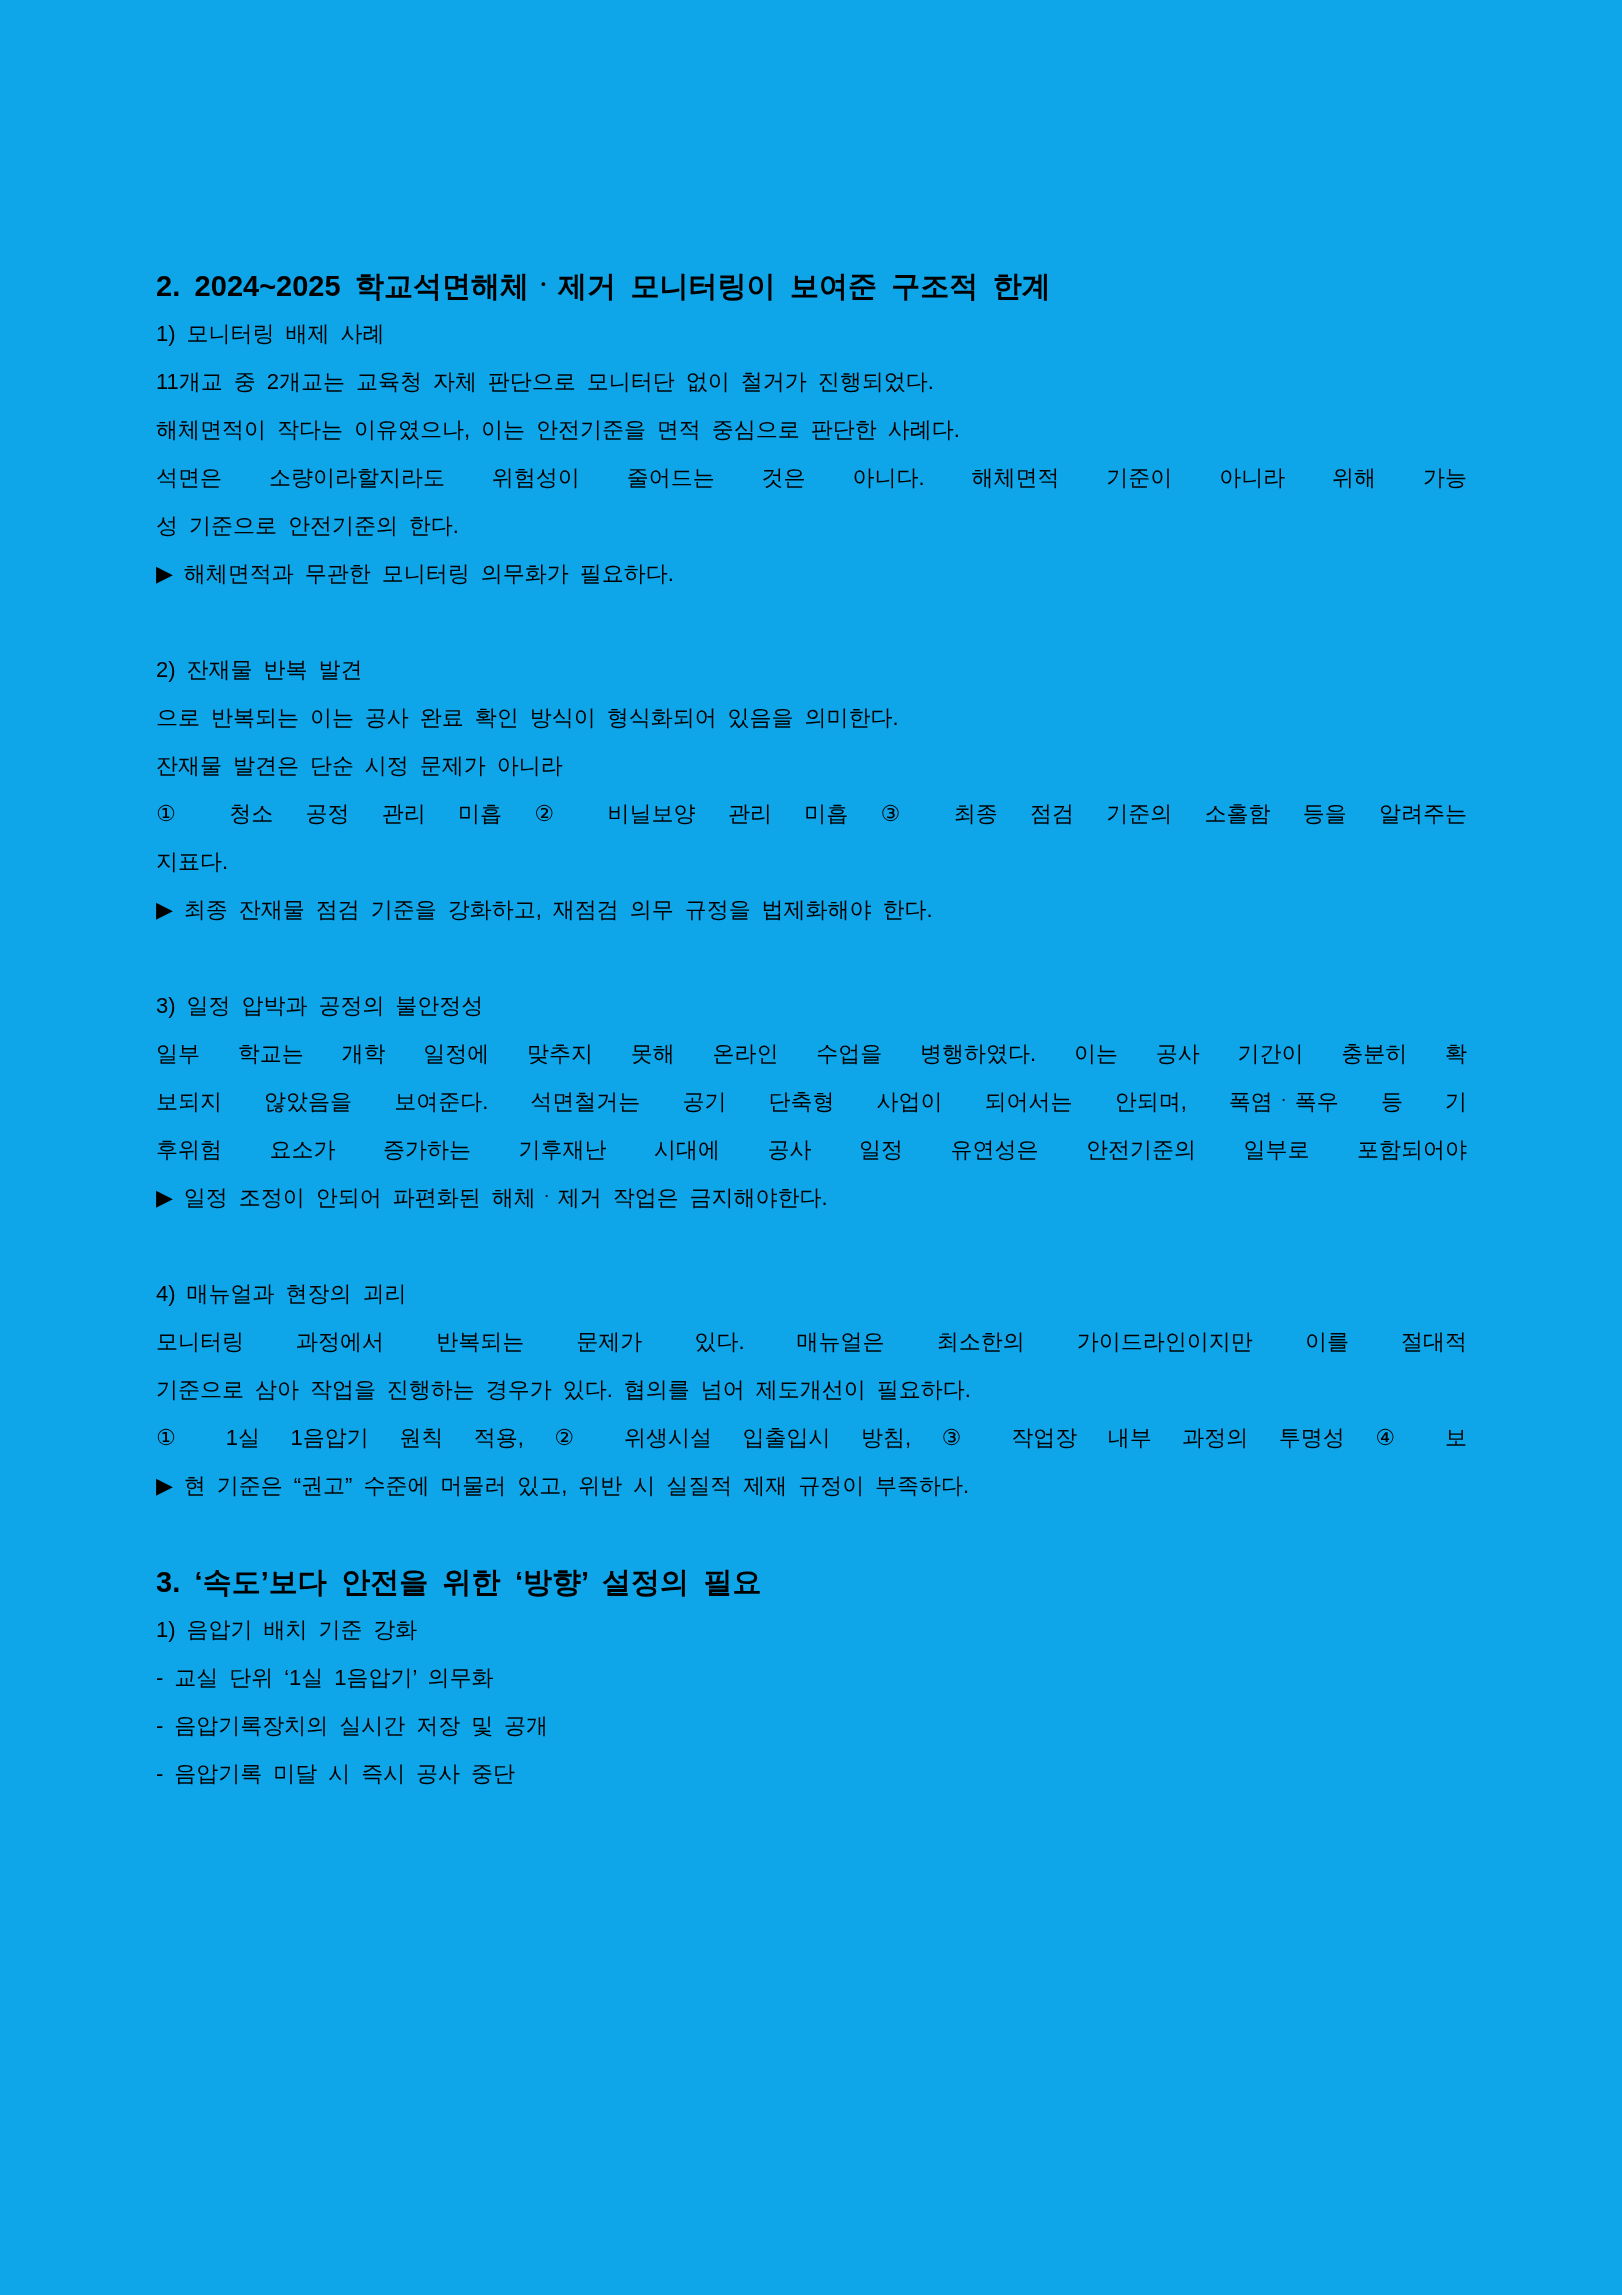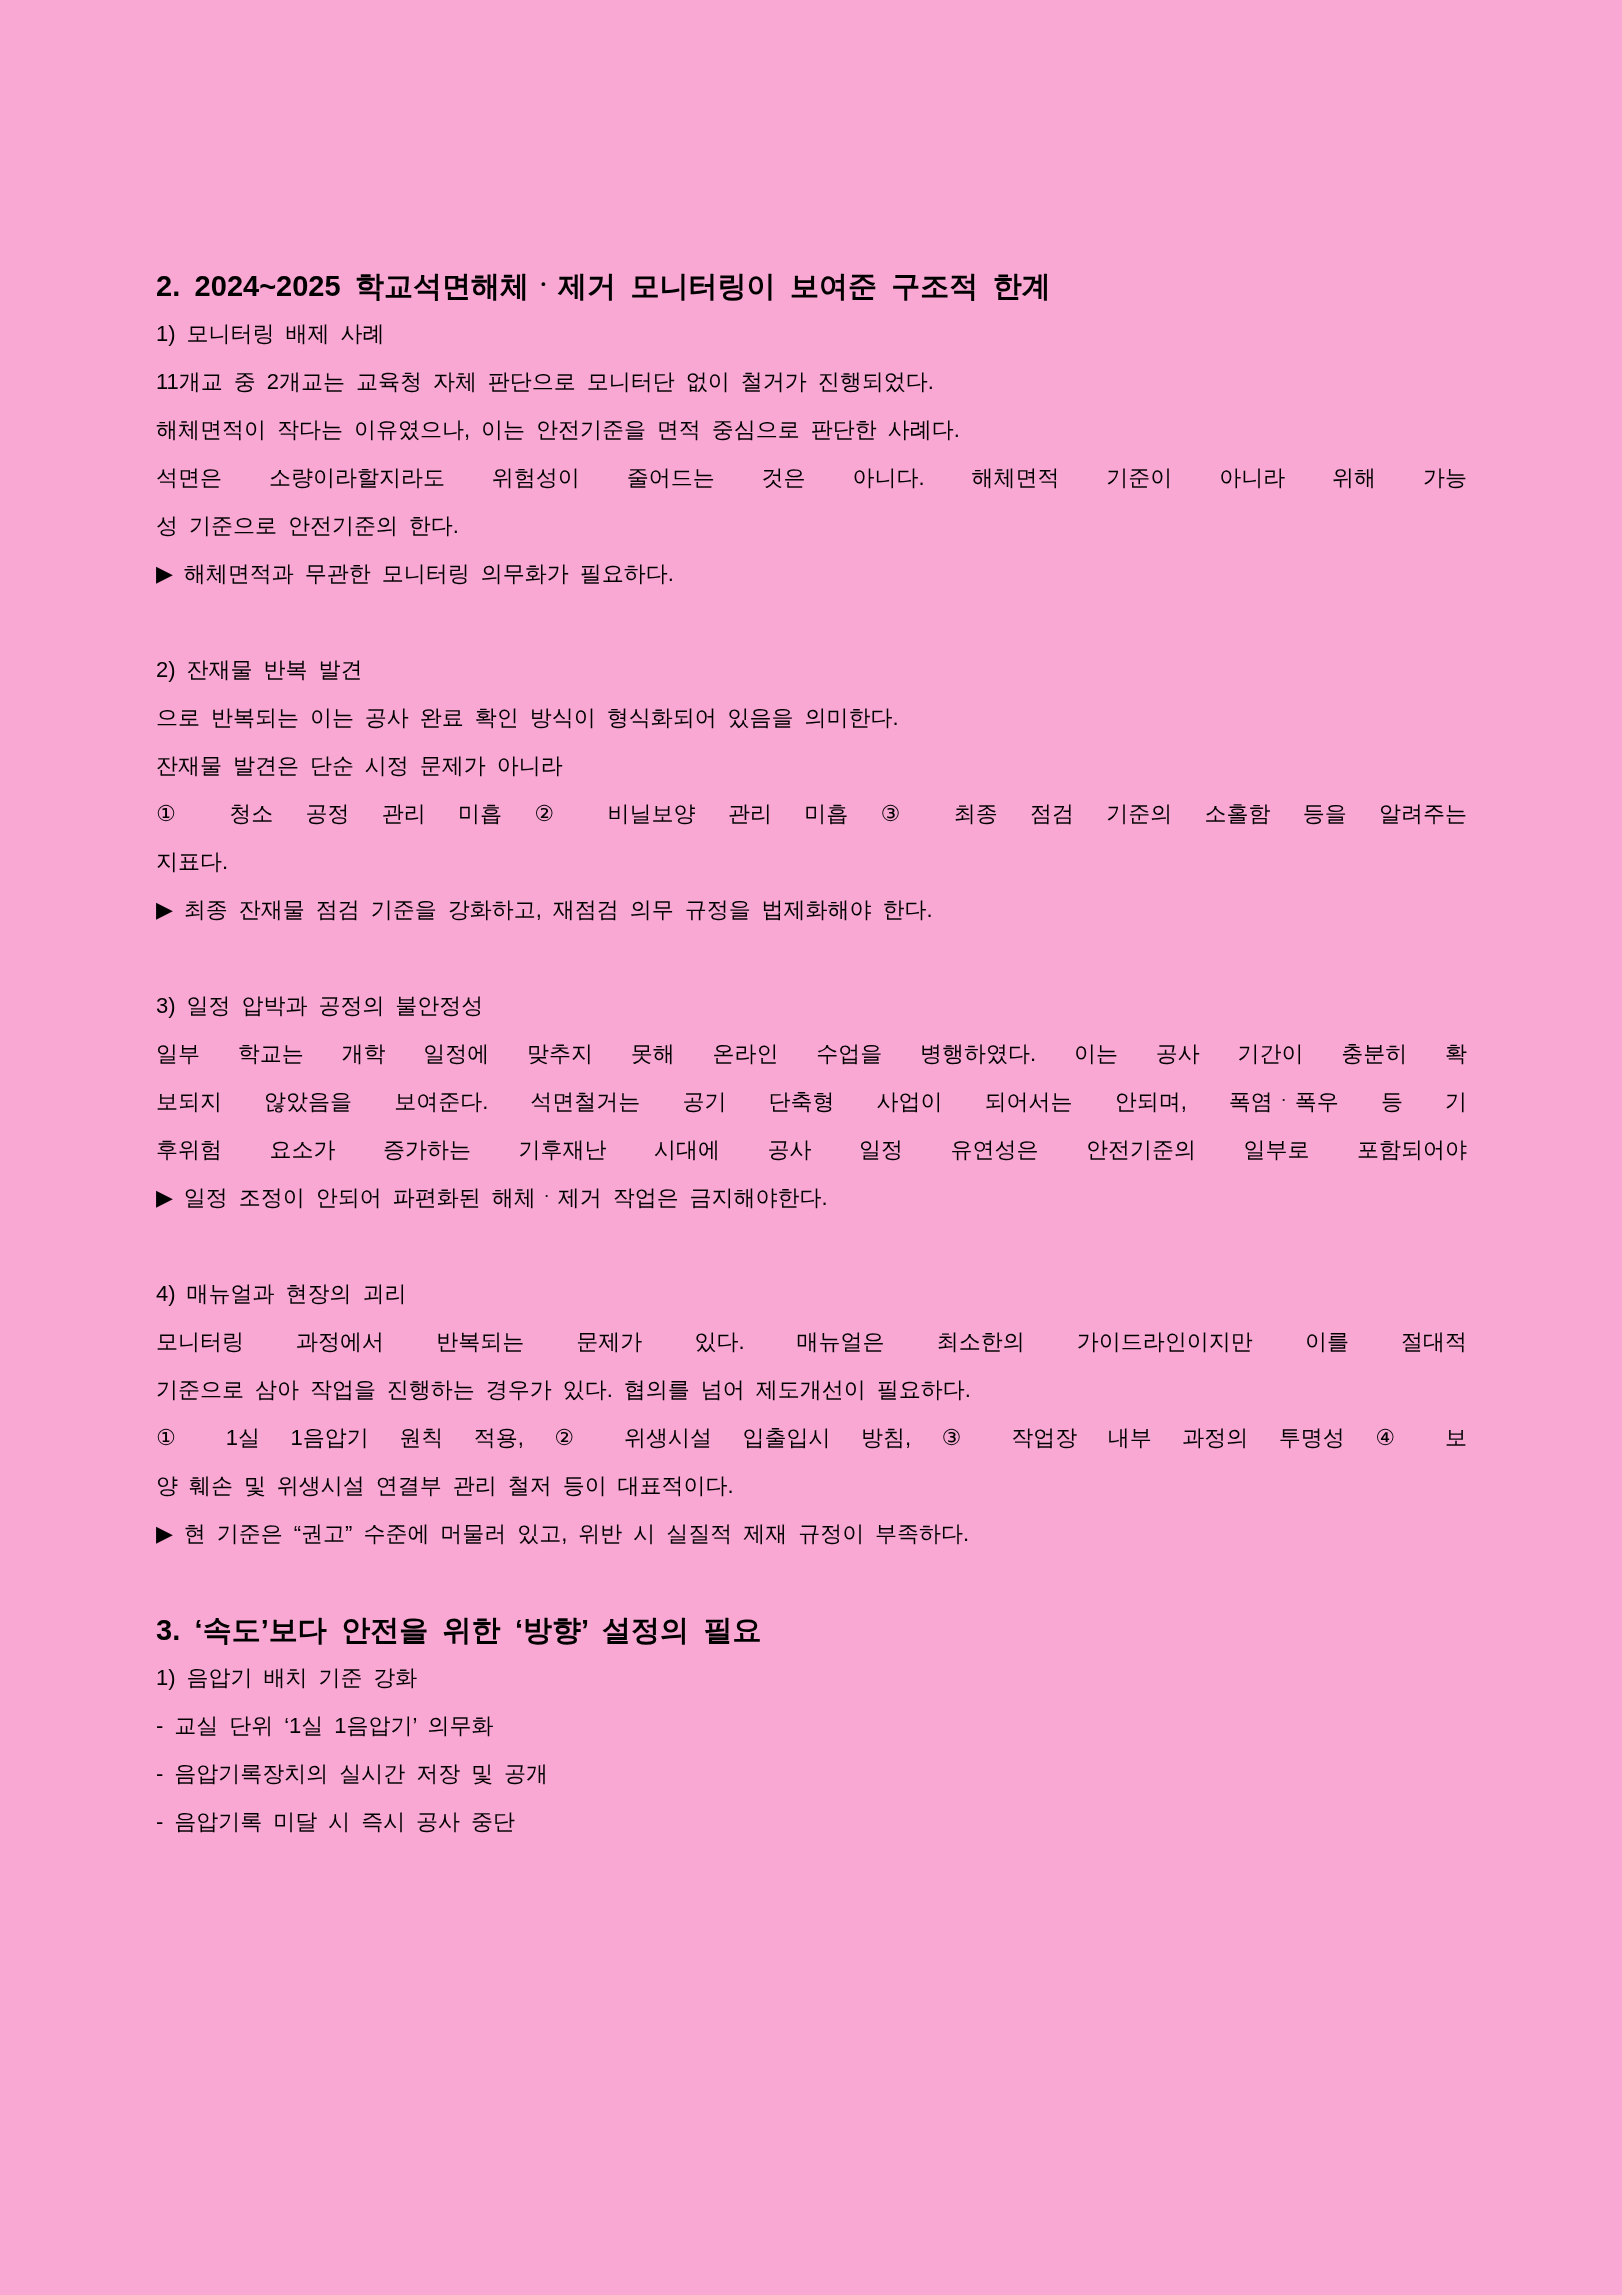--- a/index.html
+++ b/index.html
@@ -13,21 +13,21 @@
     position: relative;
     font-family: "Liberation Sans", "DejaVu Sans", sans-serif;
     color: #000000;
   }
   .page {
     position: absolute;
     left: 0;
     top: 0;
     width: 1622px;
     height: 2295px;
-    background: #f9a8d4;
+    background: #0ea5e9;
   }
   .content {
     position: absolute;
     left: 156px;
     top: 262px;
     width: 1311px;
   }
   .line {
     font-size: 22px;
     line-height: 48px;
@@ -80,21 +80,20 @@
     <div class="line j">보되지 않았음을 보여준다. 석면철거는 공기 단축형 사업이 되어서는 안되며, 폭염ㆍ폭우 등 기</div>
     <div class="line j">후위험 요소가 증가하는 기후재난 시대에 공사 일정 유연성은 안전기준의 일부로 포함되어야</div>
     <div class="line">▶ 일정 조정이 안되어 파편화된 해체ㆍ제거 작업은 금지해야한다.</div>
 
     <div class="line blank"></div>
 
     <div class="line">4) 매뉴얼과 현장의 괴리</div>
     <div class="line j">모니터링 과정에서 반복되는 문제가 있다. 매뉴얼은 최소한의 가이드라인이지만 이를 절대적</div>
     <div class="line">기준으로 삼아 작업을 진행하는 경우가 있다. 협의를 넘어 제도개선이 필요하다.</div>
     <div class="line j">① 1실 1음압기 원칙 적용, ② 위생시설 입출입시 방침, ③ 작업장 내부 과정의 투명성 ④ 보</div>
-    <div class="line">양 훼손 및 위생시설 연결부 관리 철저 등이 대표적이다.</div>
     <div class="line">▶ 현 기준은 “권고” 수준에 머물러 있고, 위반 시 실질적 제재 규정이 부족하다.</div>
 
     <div class="line blank"></div>
 
     <div class="line h">3. ‘속도’보다 안전을 위한 ‘방향’ 설정의 필요</div>
     <div class="line">1) 음압기 배치 기준 강화</div>
     <div class="line">- 교실 단위 ‘1실 1음압기’ 의무화</div>
     <div class="line">- 음압기록장치의 실시간 저장 및 공개</div>
     <div class="line">- 음압기록 미달 시 즉시 공사 중단</div>
 

